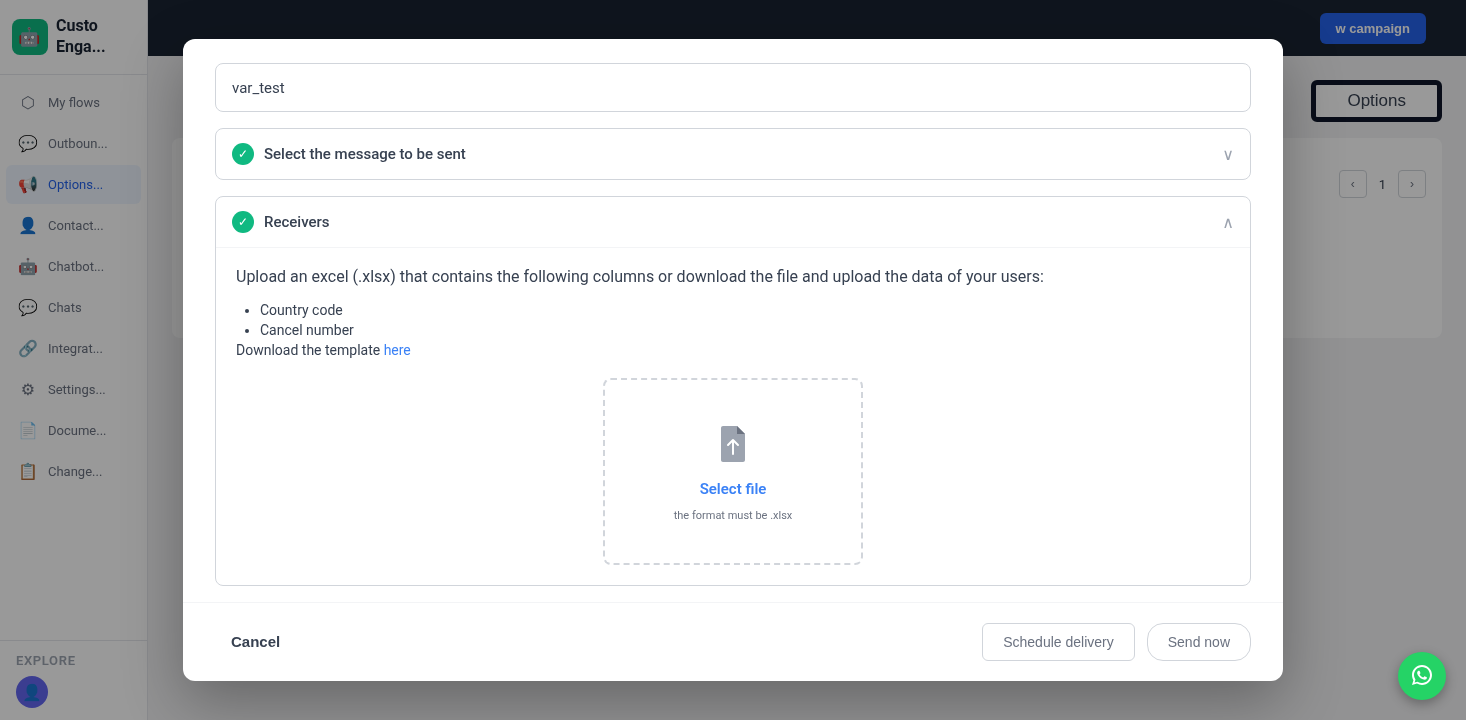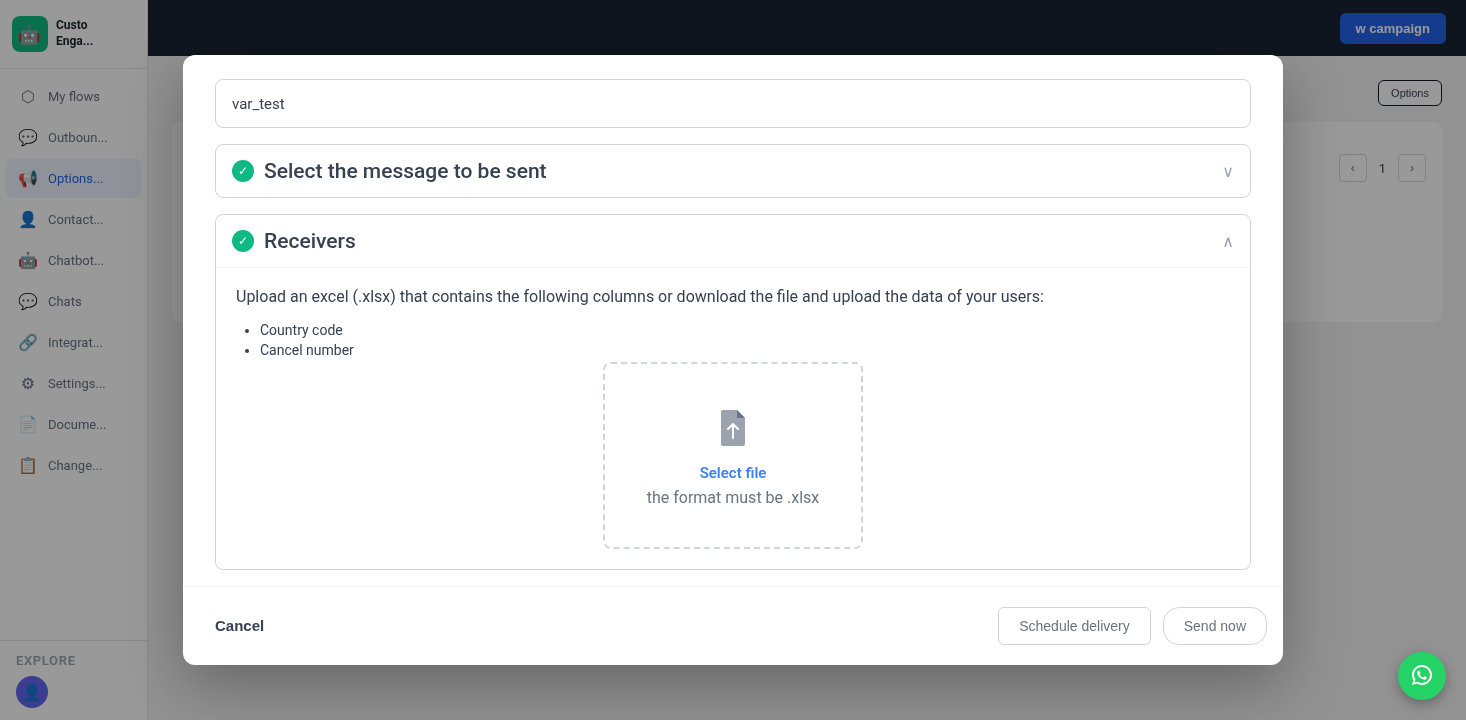--- a/index.html
+++ b/index.html
@@ -36,21 +36,21 @@
       height: 36px;
       background: #10b981;
       border-radius: 8px;
       display: flex;
       align-items: center;
       justify-content: center;
       color: white;
       font-size: 18px;
     }
     .logo-text {
-      font-size: 12px;
+      font-size: 16px;
       font-weight: 700;
       color: #1a2332;
       line-height: 1.3;
     }
     .nav-items {
       flex: 1;
       padding: 8px 0;
       display: flex;
       flex-direction: column;
       gap: 2px;
@@ -105,21 +105,21 @@
     .topbar {
       position: absolute;
       left: 148px;
       top: 0;
       right: 0;
       height: 56px;
       background: #1a2332;
       display: flex;
       align-items: center;
       justify-content: space-between;
-      padding: 0 20px;
+      padding: 0 40px;
       z-index: 2;
     }
     .topbar-right {
       display: flex;
       align-items: center;
       gap: 12px;
     }
     .new-campaign-btn {
       background: #2563eb;
       color: white;
@@ -143,24 +143,24 @@
     }
 
     
     .options-bar {
       display: flex;
       justify-content: flex-end;
       margin-bottom: 16px;
     }
     .options-btn {
       background: white;
-      border: 1px solid #0f172a;
-      padding: 6px 12px;
+      border: 5px solid #0f172a;
+      padding: 6px 31px;
       border-radius: 6px;
-      font-size: 11px;
+      font-size: 17px;
       cursor: pointer;
       color: #374151;
     }
 
     
     .table-area {
       background: white;
       border-radius: 8px;
       padding: 16px;
       min-height: 200px;
@@ -259,21 +259,21 @@
       background: #10b981;
       border-radius: 50%;
       display: flex;
       align-items: center;
       justify-content: center;
       color: white;
       font-size: 12px;
       flex-shrink: 0;
     }
     .section-title {
-      font-size: 21px;
+      font-size: 15px;
       color: #374151;
       font-weight: 500;
     }
     .chevron-icon {
       color: #9ca3af;
       font-size: 16px;
     }
 
     
     .section-body {
@@ -325,31 +325,31 @@
     .select-file-link {
       color: #3b82f6;
       font-size: 15px;
       font-weight: 600;
       cursor: pointer;
       text-decoration: none;
       display: block;
       margin-bottom: 6px;
     }
     .format-hint {
-      font-size: 16px;
+      font-size: 11px;
       color: #6b7280;
       margin-top: 13px;
     }
 
     
     .modal-footer {
       display: flex;
       align-items: center;
       justify-content: space-between;
-      padding: 20px 16px;
+      padding: 20px 32px;
       border-top: 1px solid #f3f4f6;
       margin-top: 8px;
     }
     .cancel-btn {
       background: none;
       border: none;
       font-size: 15px;
       font-weight: 600;
       color: #374151;
       cursor: pointer;
@@ -498,20 +498,23 @@
             <span class="section-title">Receivers</span>
           </div>
           <span class="chevron-icon">∧</span>
         </div>
         <div class="section-body">
           <p class="receivers-desc">Upload an excel (.xlsx) that contains the following columns or download the file and upload the data of your users:</p>
           <ul class="bullet-list">
             <li>Country code</li>
             <li>Cancel number</li>
           </ul>
+          <p class="download-text">
+            <span>Download the template </span><a class="download-link">here</a>
+          </p>
 
           <div class="file-upload-area">
             <div class="file-upload-icon">
               <svg width="48" height="48" viewBox="0 0 48 48" fill="none" xmlns="http://www.w3.org/2000/svg">
                 <path d="M28 6H14C12.9 6 12 6.9 12 8V40C12 41.1 12.9 42 14 42H34C35.1 42 36 41.1 36 40V14L28 6Z" fill="#9ca3af"></path>
                 <path d="M28 6V14H36" fill="#6b7280"></path>
                 <path d="M24 20V34M24 20L19 25M24 20L29 25" stroke="white" stroke-width="2" stroke-linecap="round" stroke-linejoin="round"></path>
               </svg>
             </div>
             <a class="select-file-link">Select file</a>

